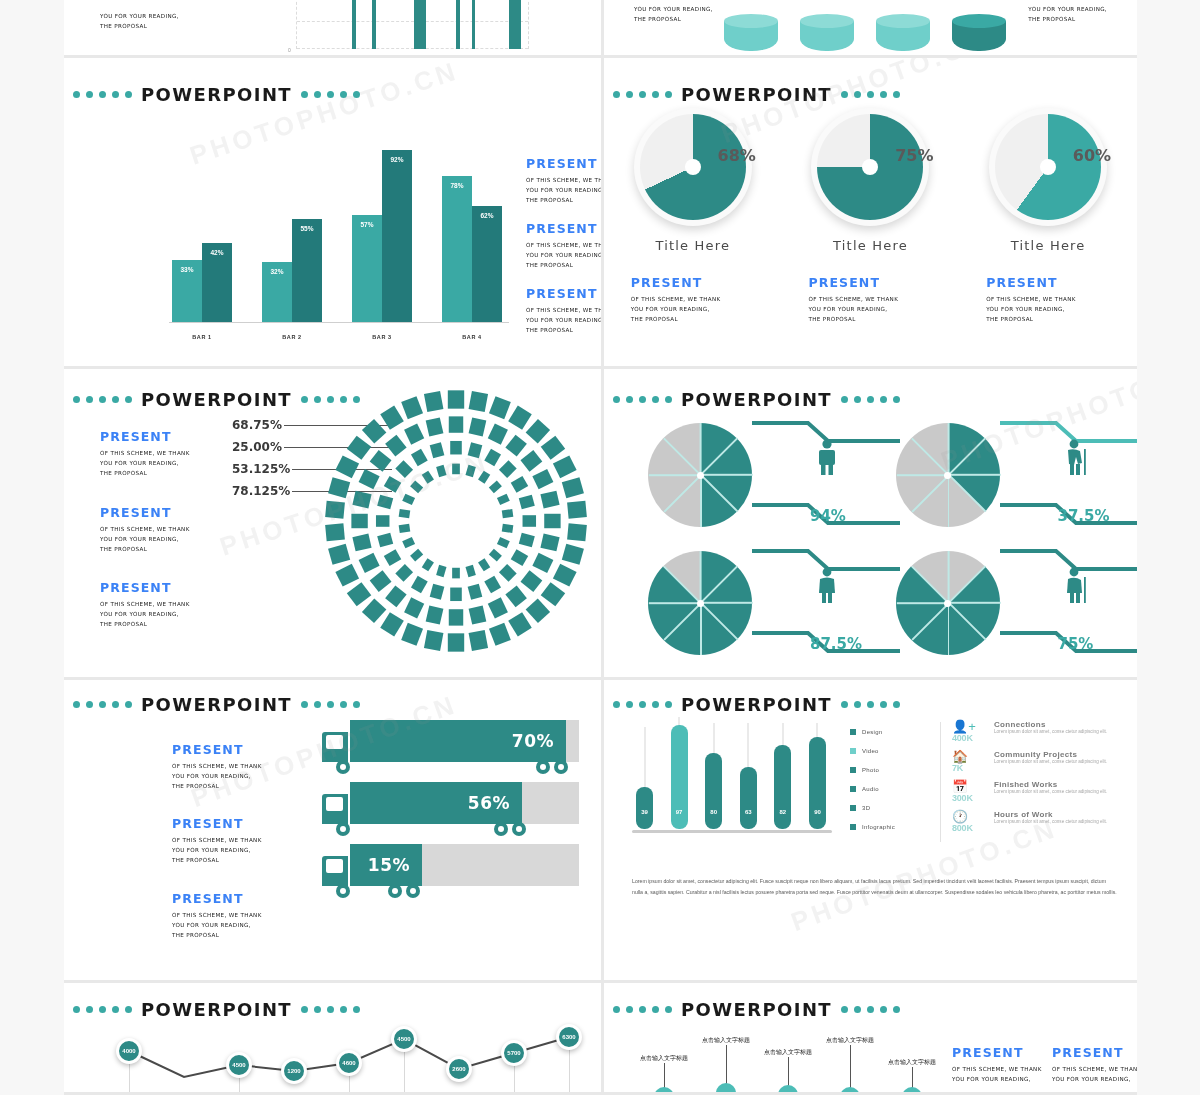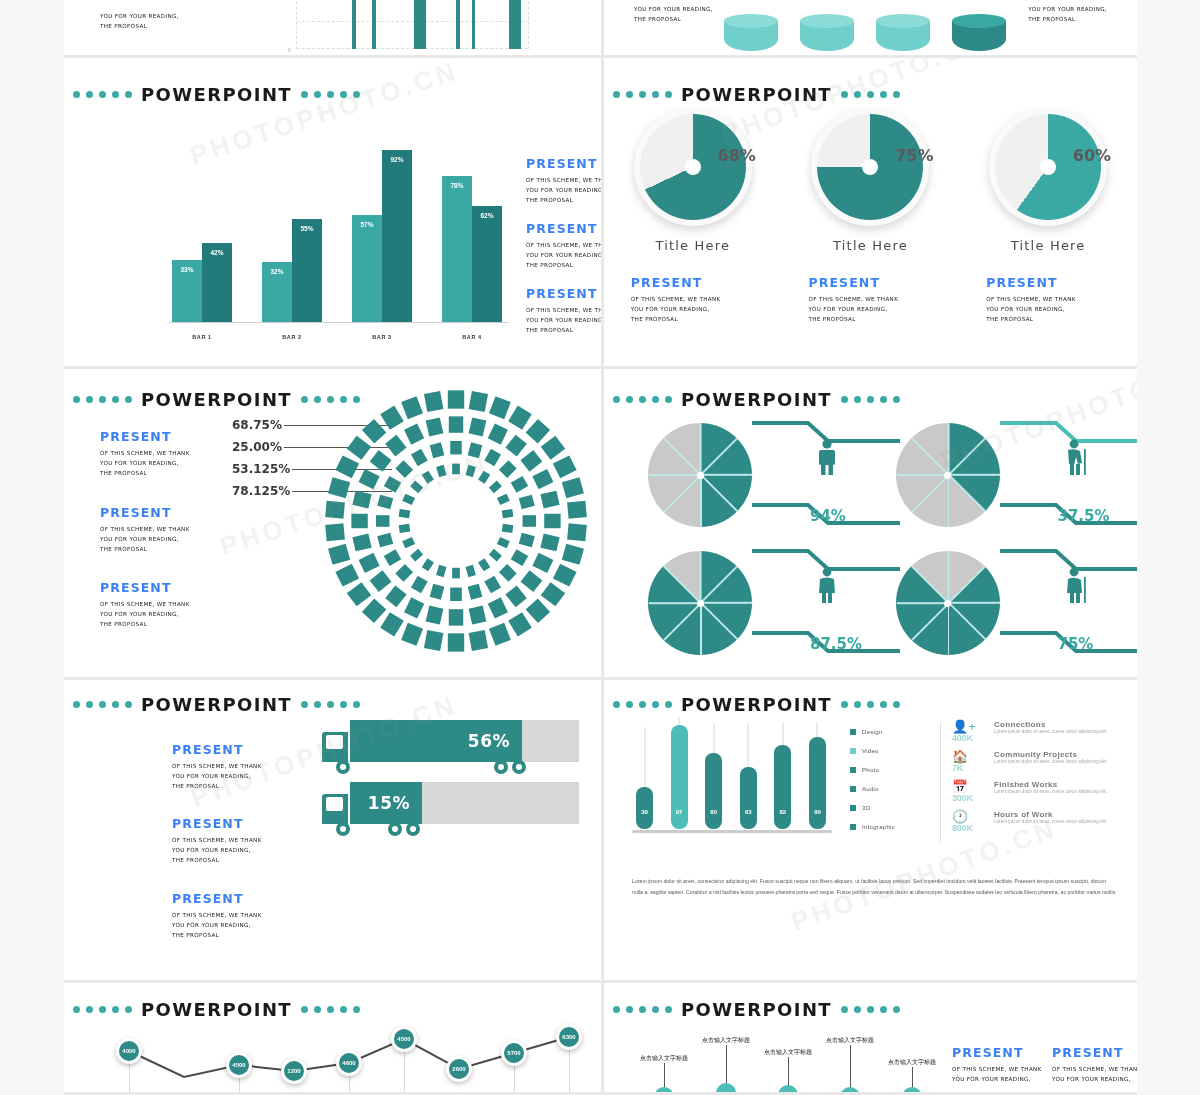--- a/index.html
+++ b/index.html
@@ -712,20 +712,30 @@
         <div class="present-b">
           <div>OF THIS SCHEME, WE THANK</div>
           <div>YOU FOR YOUR READING,</div>
           <div>THE PROPOSAL</div>
         </div>
       </div>
 
       <div class="trucks">
         <div class="trow">
           <div class="ttrack"></div>
+          <div class="tfill" style="width:216px">
+              <span>70%</span>
+            </div>
+          <div class="tcab"></div>
+          <div class="twheel" style="left:14px"></div>
+          <div class="twheel" style="left:214px"></div>
+          <div class="twheel" style="left:232px"></div>
+        </div>
+        <div class="trow">
+          <div class="ttrack"></div>
           <div class="tfill" style="width:172px">
               <span>56%</span>
             </div>
           <div class="tcab"></div>
           <div class="twheel" style="left:14px"></div>
           <div class="twheel" style="left:172px"></div>
           <div class="twheel" style="left:190px"></div>
         </div>
         <div class="trow">
           <div class="ttrack"></div>

